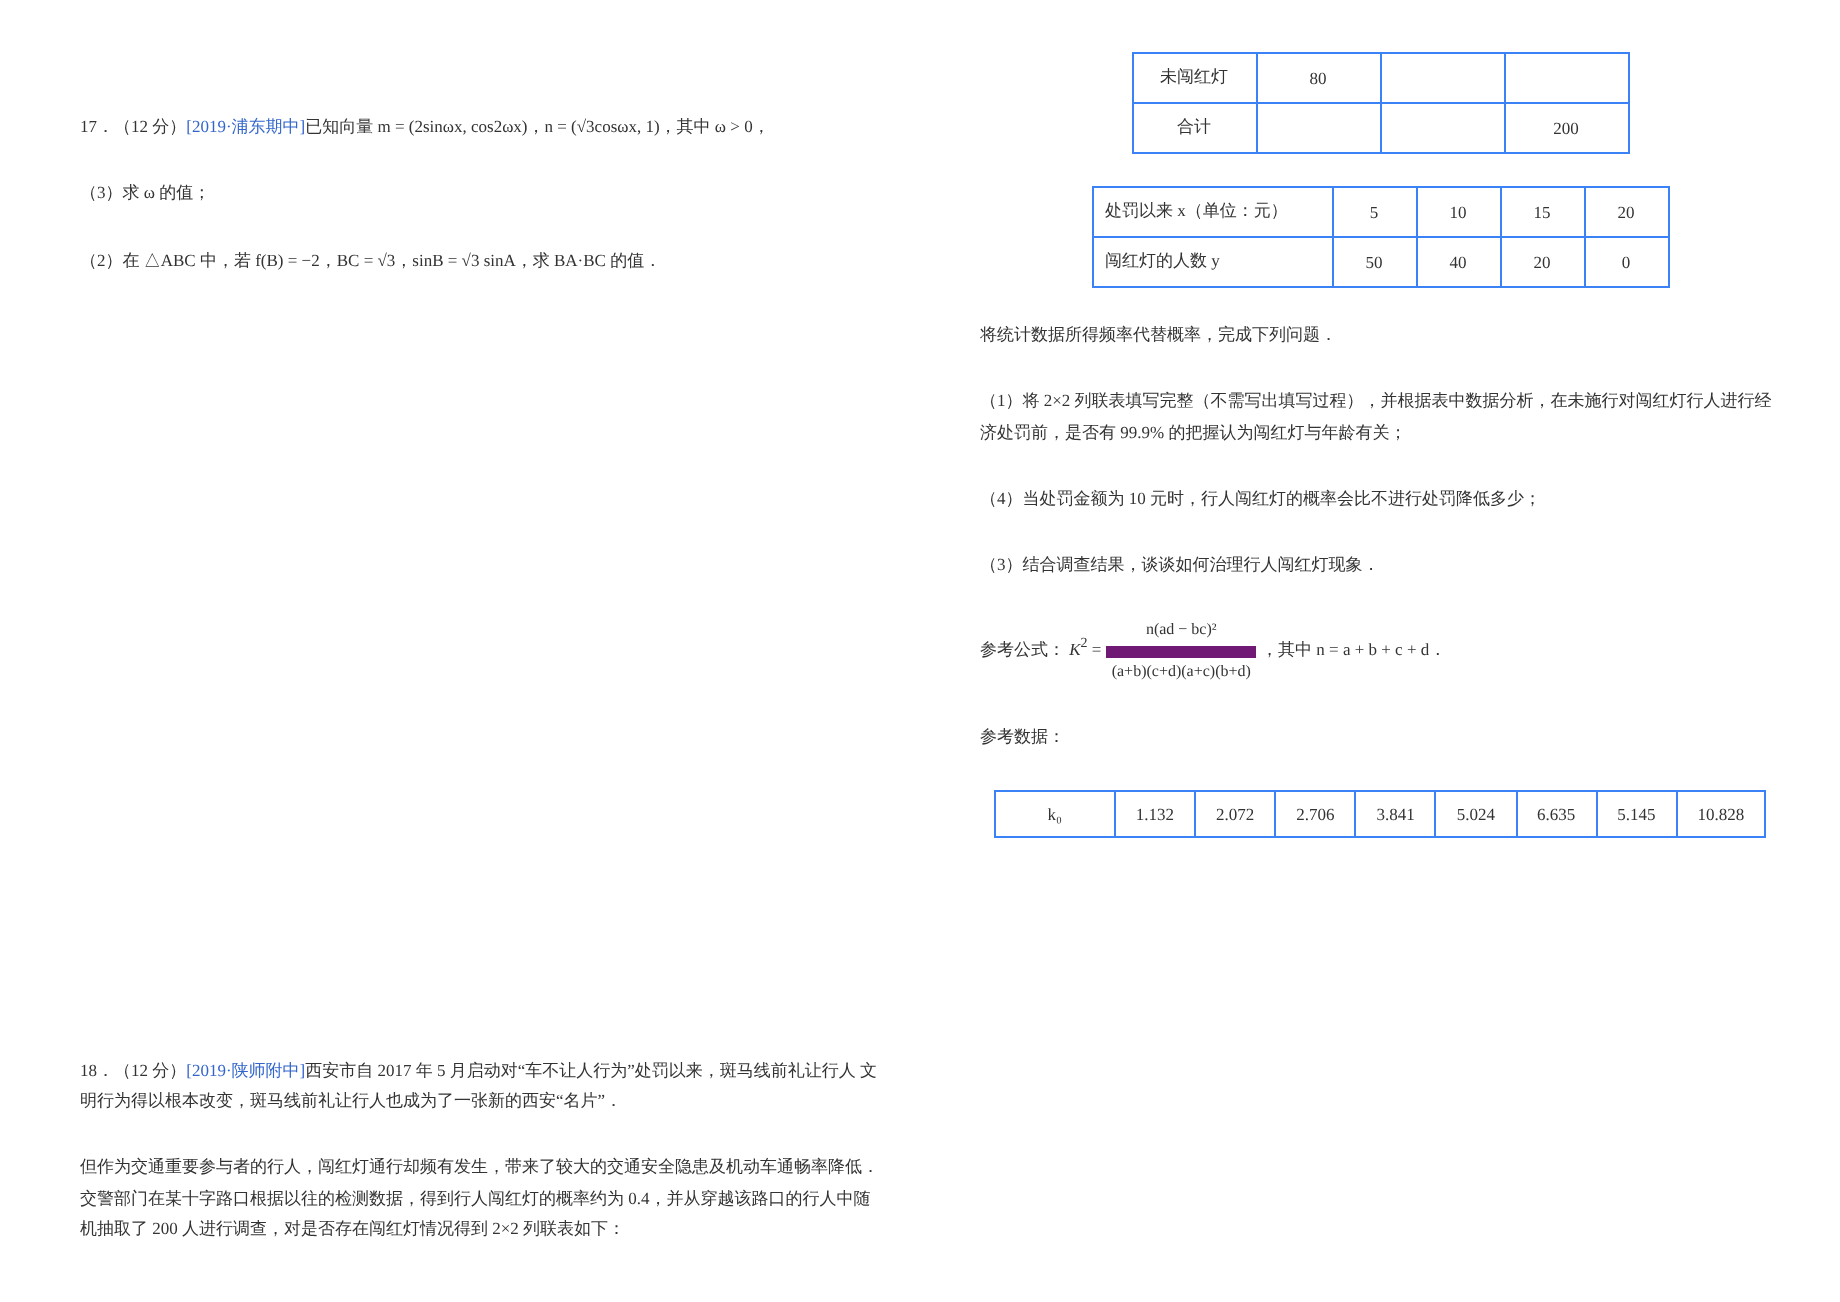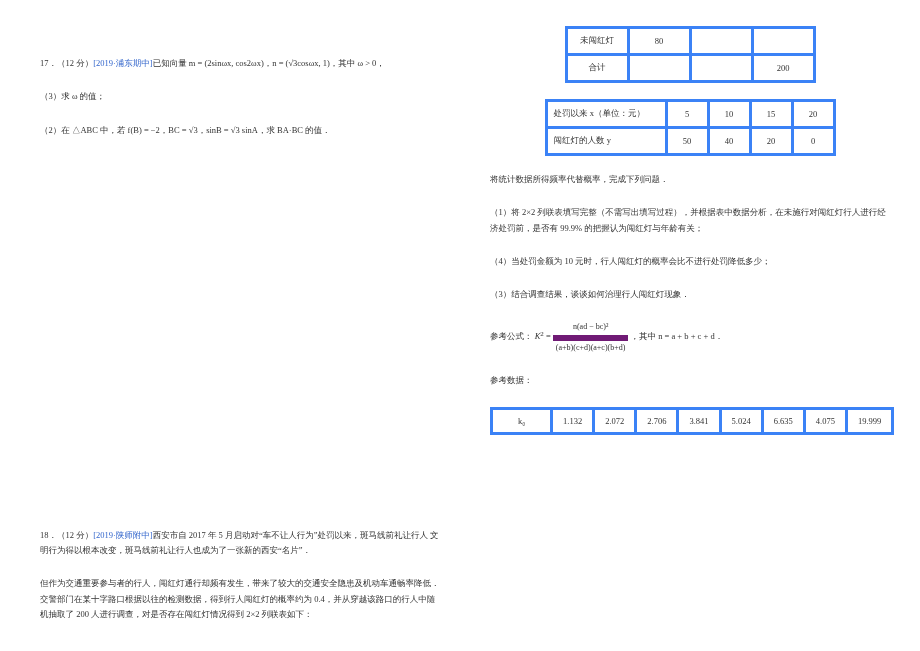--- a/index.html
+++ b/index.html
@@ -18,21 +18,21 @@
       top: 0;
     }
     .col-left { left: 40px; width: 400px; }
     .col-right { left: 490px; width: 400px; }
     .para { margin-bottom: 18px; line-height: 1.8; }
     table {
       border-collapse: collapse;
       margin: 10px auto 16px auto;
     }
     td, th {
-      border: 3px solid #3b82f6;
+      border: 1px solid #3b82f6;
       padding: 6px 10px;
       text-align: center;
       font-size: 8.5px;
       vertical-align: middle;
       height: 22px;
     }
     .tbl-r1 td, .tbl-r1 th { min-width: 62px; }
     .tbl-r2 td, .tbl-r2 th { min-width: 42px; }
     .tbl-r2 .lbl { min-width: 120px; text-align: left; padding-left: 6px;}
     .tbl-r3 td, .tbl-r3 th { min-width: 40px; }
@@ -137,19 +137,19 @@
   <table class="tbl-r3">
     <tbody>
     <tr>
       <td class="lbl">k₀</td>
       <td>1.132</td>
       <td>2.072</td>
       <td>2.706</td>
       <td>3.841</td>
       <td>5.024</td>
       <td>6.635</td>
-      <td>4.075</td>
-      <td>19.999</td>
+      <td>5.145</td>
+      <td>10.828</td>
     </tr>
   </tbody>
     </table>
 
 </div>
 
 </body></html>

